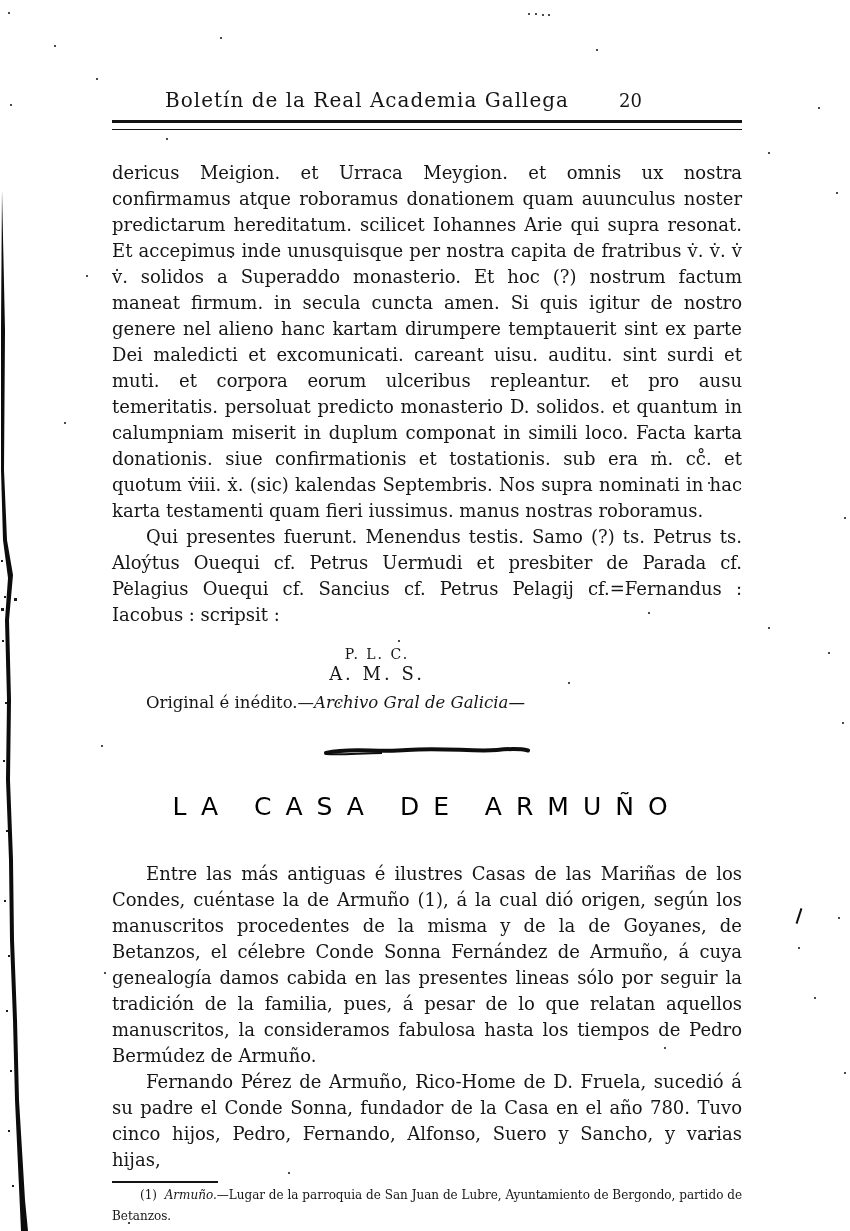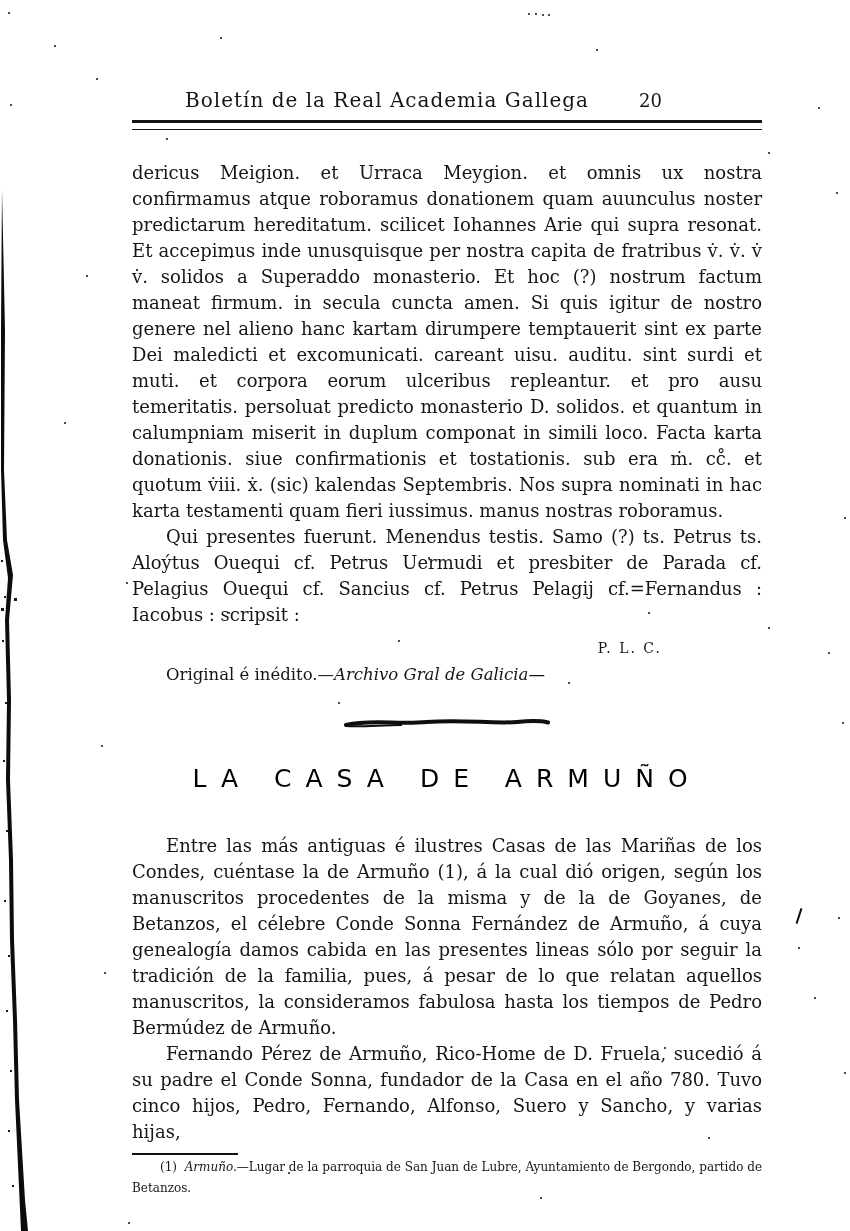--- a/index.html
+++ b/index.html
@@ -21,33 +21,33 @@
       118px 570px 0 #101010, 220px 600px 0 #101010, 640px 600px 0 #101010, 760px 615px 0 #101010,
       96px 960px 0 #101010, 830px 905px 0 #101010, 790px 935px 0 #101010, 836px 1060px 0 #101010,
       700px 1125px 0 #101010, 280px 1160px 0 #101010, 532px 1185px 0 #101010, 120px 1210px 0 #101010,
       656px 1035px 0 #101010, 806px 985px 0 #101010, 836px 505px 0 #101010, 700px 470px 0 #101010,
       190px 470px 0 #101010, 420px 545px 0 #101010, 56px 410px 0 #101010, 212px 25px 0 #101010;
   }
   .scratch{position:absolute;width:2px;height:16px;background:#101010;transform:rotate(18deg);}
   
   .edge-svg{position:absolute;left:0;top:0;}
   
-  .col{position:absolute;left:132px;top:88px;width:630px;}
+  .col{position:absolute;left:112px;top:88px;width:630px;}
   .header-row{position:relative;height:30px;}
   .header-title{
     text-align:center;font-size:20px;letter-spacing:1px;white-space:nowrap;
     padding-right:120px;
   }
   .page-number{position:absolute;right:100px;top:2px;font-size:18px;}
   .header-rule{height:6px;border-top:3px solid #131313;border-bottom:1px solid #131313;margin-top:2px;}
   .body-text{font-size:18px;line-height:26px;text-align:justify;}
   p{margin:0;}
   .p-latin1{margin-top:30px;}
   .p-indent{text-indent:34px;}
-  .initials{text-align:right;padding-right:100px;margin-top:12px;}
+  .initials{text-align:center;padding-right:100px;margin-top:18px;}
   .initials .plc{font-size:14px;letter-spacing:2px;}
   .initials .ams{font-size:18px;letter-spacing:3px;margin-top:1px;}
   .source{font-size:16.5px;line-height:26px;margin-top:6px;}
   .source .l1{text-indent:34px;}
   .source .l2{margin-left:-4px;}
   .it{font-style:italic;}
   .divider{margin:26px auto 0 auto;width:210px;display:block;}
   .article-title{
     margin-top:34px;text-align:center;
     font-family:"DejaVu Sans", sans-serif;
@@ -97,20 +97,21 @@
     </div>
     <div class="header-rule"></div>
 
     <div class="body-text">
       <p class="p-latin1">dericus Meigion. et Urraca Meygion. et omnis ux nostra confirmamus atque roboramus donationem quam auunculus noster predictarum hereditatum. scilicet Iohannes Arie qui supra resonat. Et accepimus inde unusquisque per nostra capita de fratribus v̇. v̇. v̇ v̇. solidos a Superaddo monasterio. Et hoc (?) nostrum factum maneat firmum. in secula cuncta amen. Si quis igitur de nostro genere nel alieno hanc kartam dirumpere temptauerit sint ex parte Dei maledicti et excomunicati. careant uisu. auditu. sint surdi et muti. et corpora eorum ulceribus repleantur. et pro ausu temeritatis. persoluat predicto monasterio D. solidos. et quantum in calumpniam miserit in duplum componat in simili loco. Facta karta donationis. siue confirmationis et tostationis. sub era ṁ. cc̊. et quotum v̇iii. ẋ. (sic) kalendas Septembris. Nos supra nominati in hac karta testamenti quam fieri iussimus. manus nostras roboramus.</p>
       <p class="p-indent">Qui presentes fuerunt. Menendus testis. Samo (?) ts. Petrus ts. Aloýtus Ouequi cf. Petrus Uermudi et presbiter de Parada cf. Pelagius Ouequi cf. Sancius cf. Petrus Pelagij cf.=Fernandus :  Iacobus :  scripsit :</p>
     </div>
 
     <div class="initials">
       <div class="plc">P. L. C.</div>
+      <div class="ams">A. M. S.</div>
     </div>
 
     <div class="source">
       <div class="l1"><span>Original é inédito.—</span><span class="it">Archivo Gral de Galicia—</span></div>
     </div>
 
     <svg class="divider" width="210" height="16" viewBox="0 0 210 16">
       <path d="M4,11 C 30,5 55,11 85,8 C 120,5 150,10 175,8 C 190,6.5 200,7 206,8.5" fill="none" stroke="#0e0e0e" stroke-width="4" stroke-linecap="round"></path>
       <path d="M4,12 C 20,13 40,11 60,11" fill="none" stroke="#0e0e0e" stroke-width="2"></path>
     </svg>

